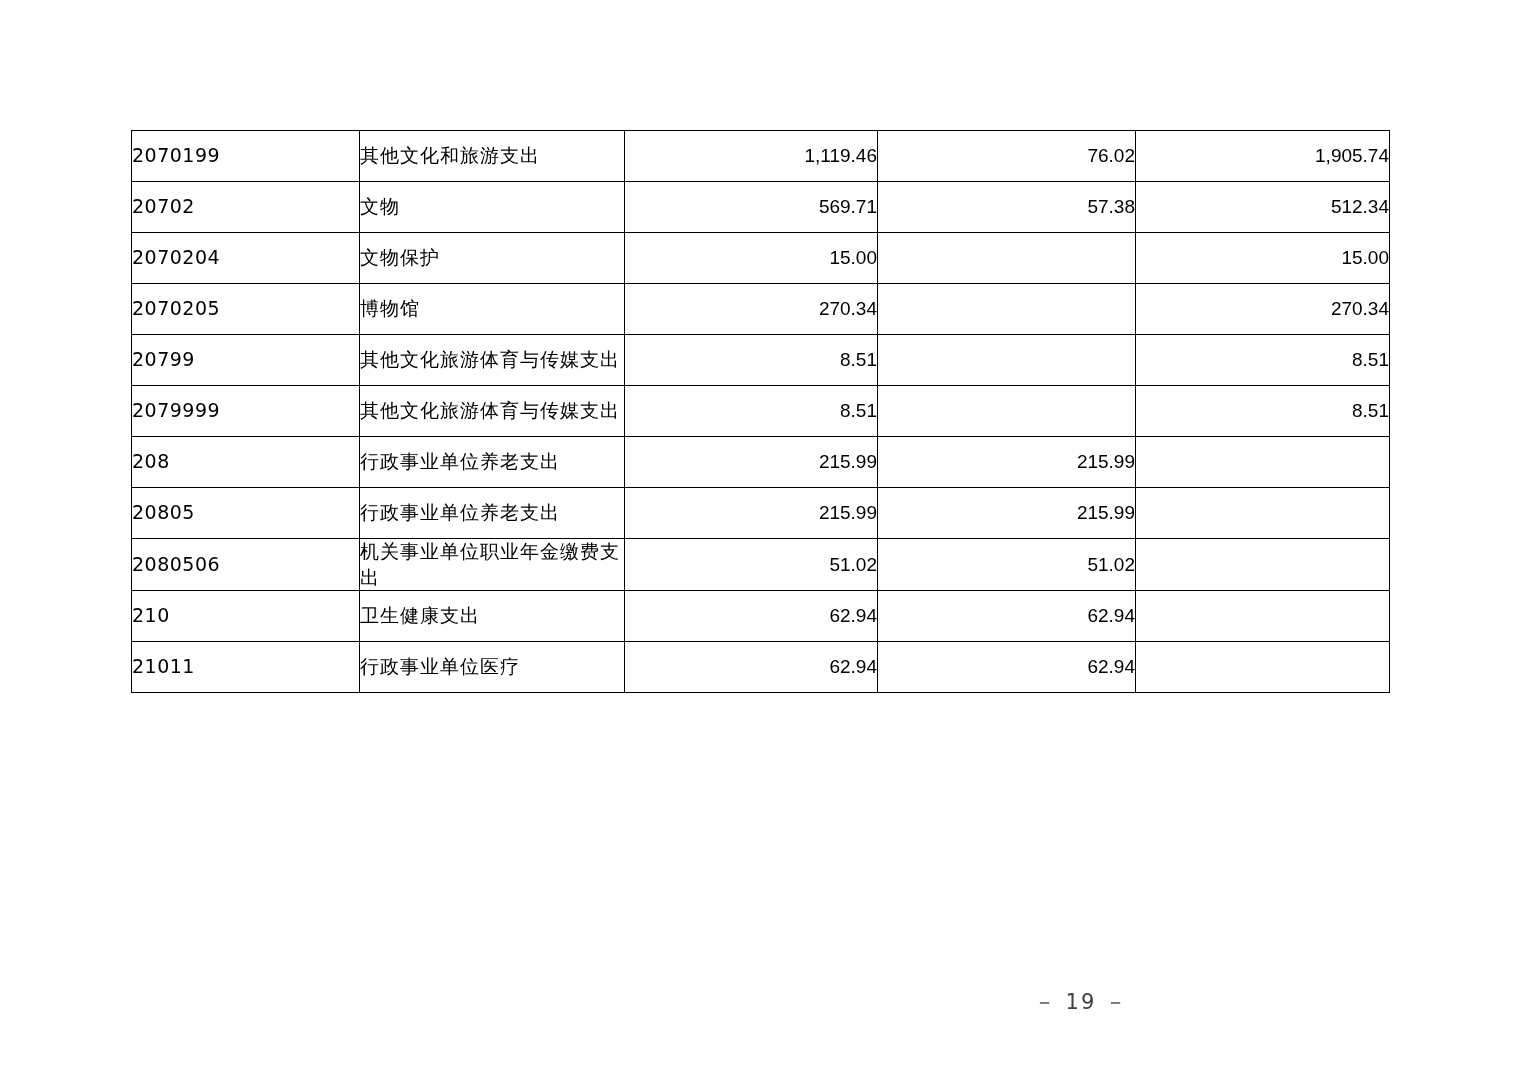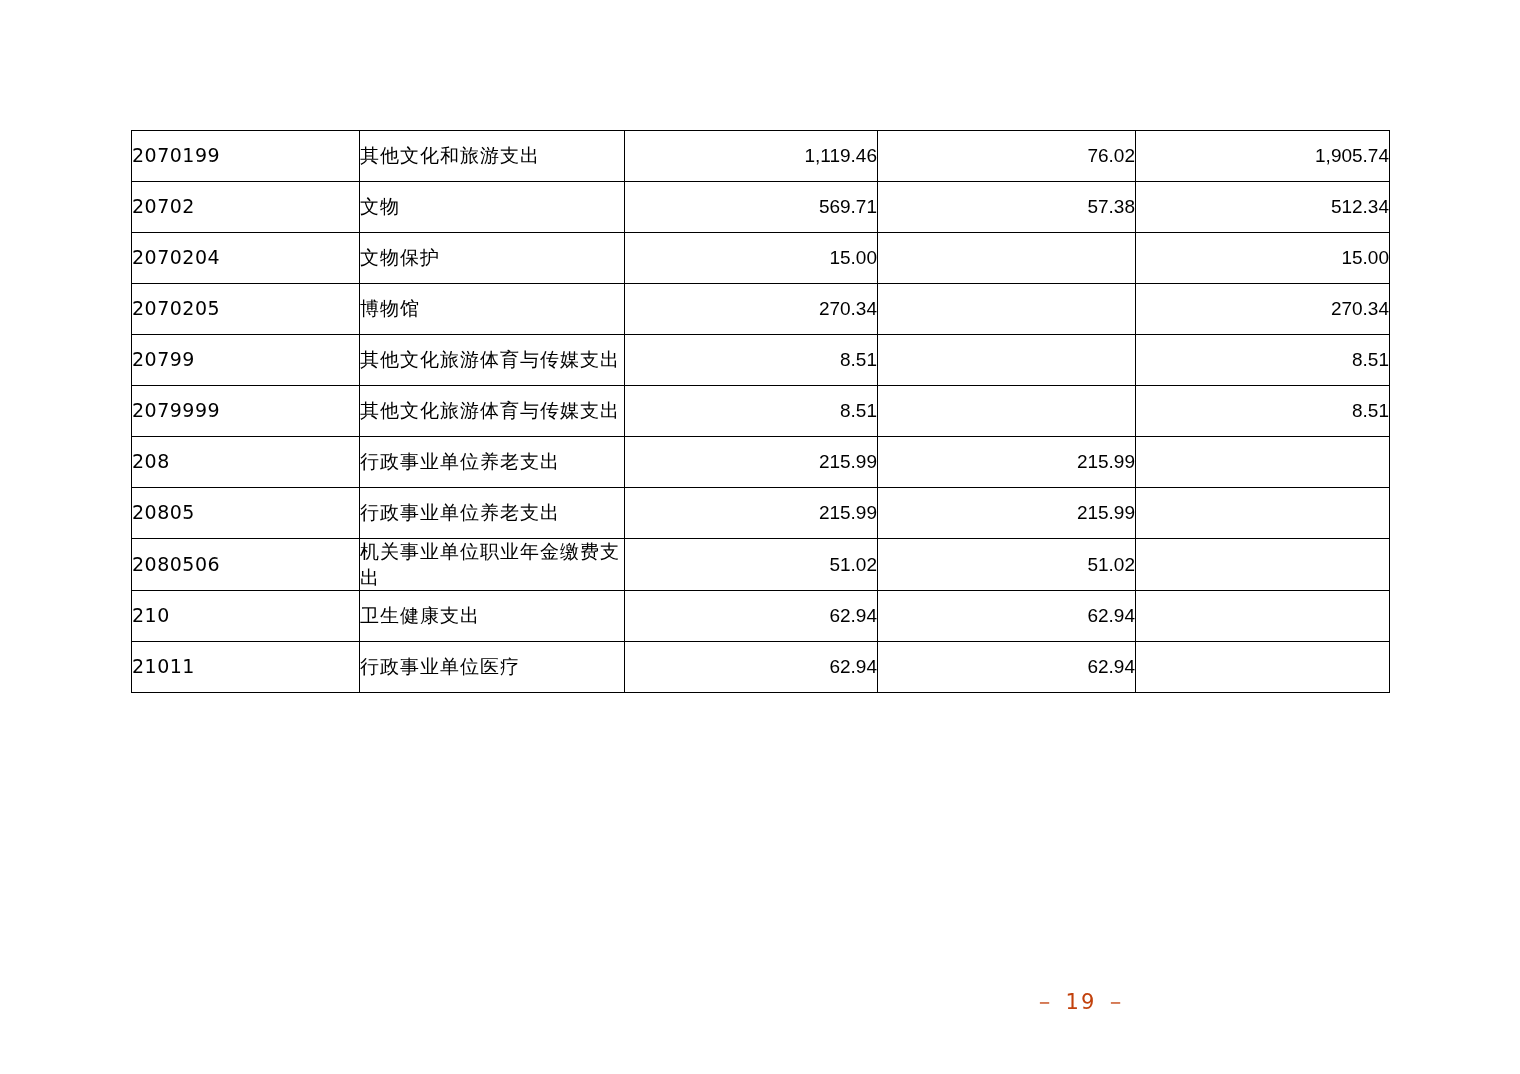--- a/index.html
+++ b/index.html
@@ -69,21 +69,21 @@
   .nind-1 { padding-left: 40px; }
   .nind-2 { padding-left: 48px; }
   .nind-3 { padding-left: 52px; }
   .page-number {
     position: absolute;
     right: 128px;
     bottom: 58px;
     font-family: "DejaVu Sans", "Liberation Sans", sans-serif;
     font-size: 21px;
     letter-spacing: 2px;
-    color: #c2410c;
+    color: #404040;
   }
 </style>
 </head>
 <body>
 
 <div class="page">
 
   <table class="budget-table">
     <colgroup>
       <col class="col-code">

